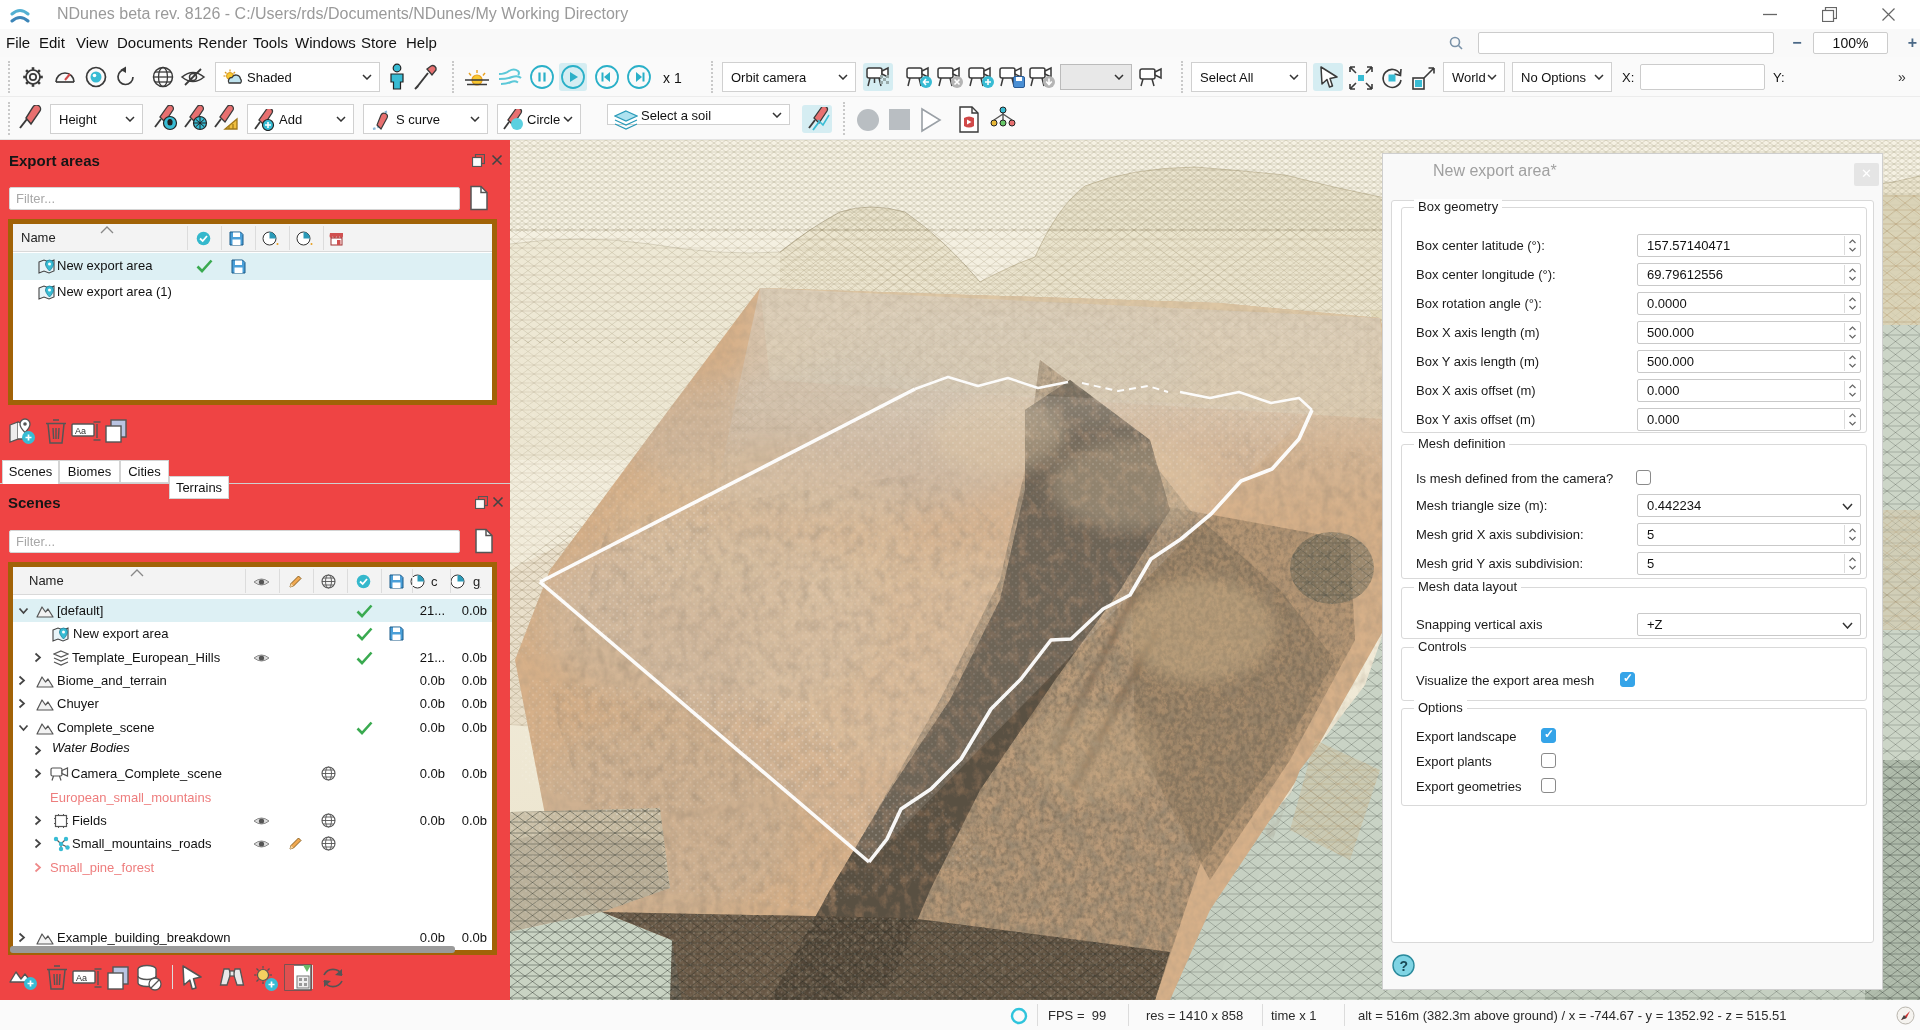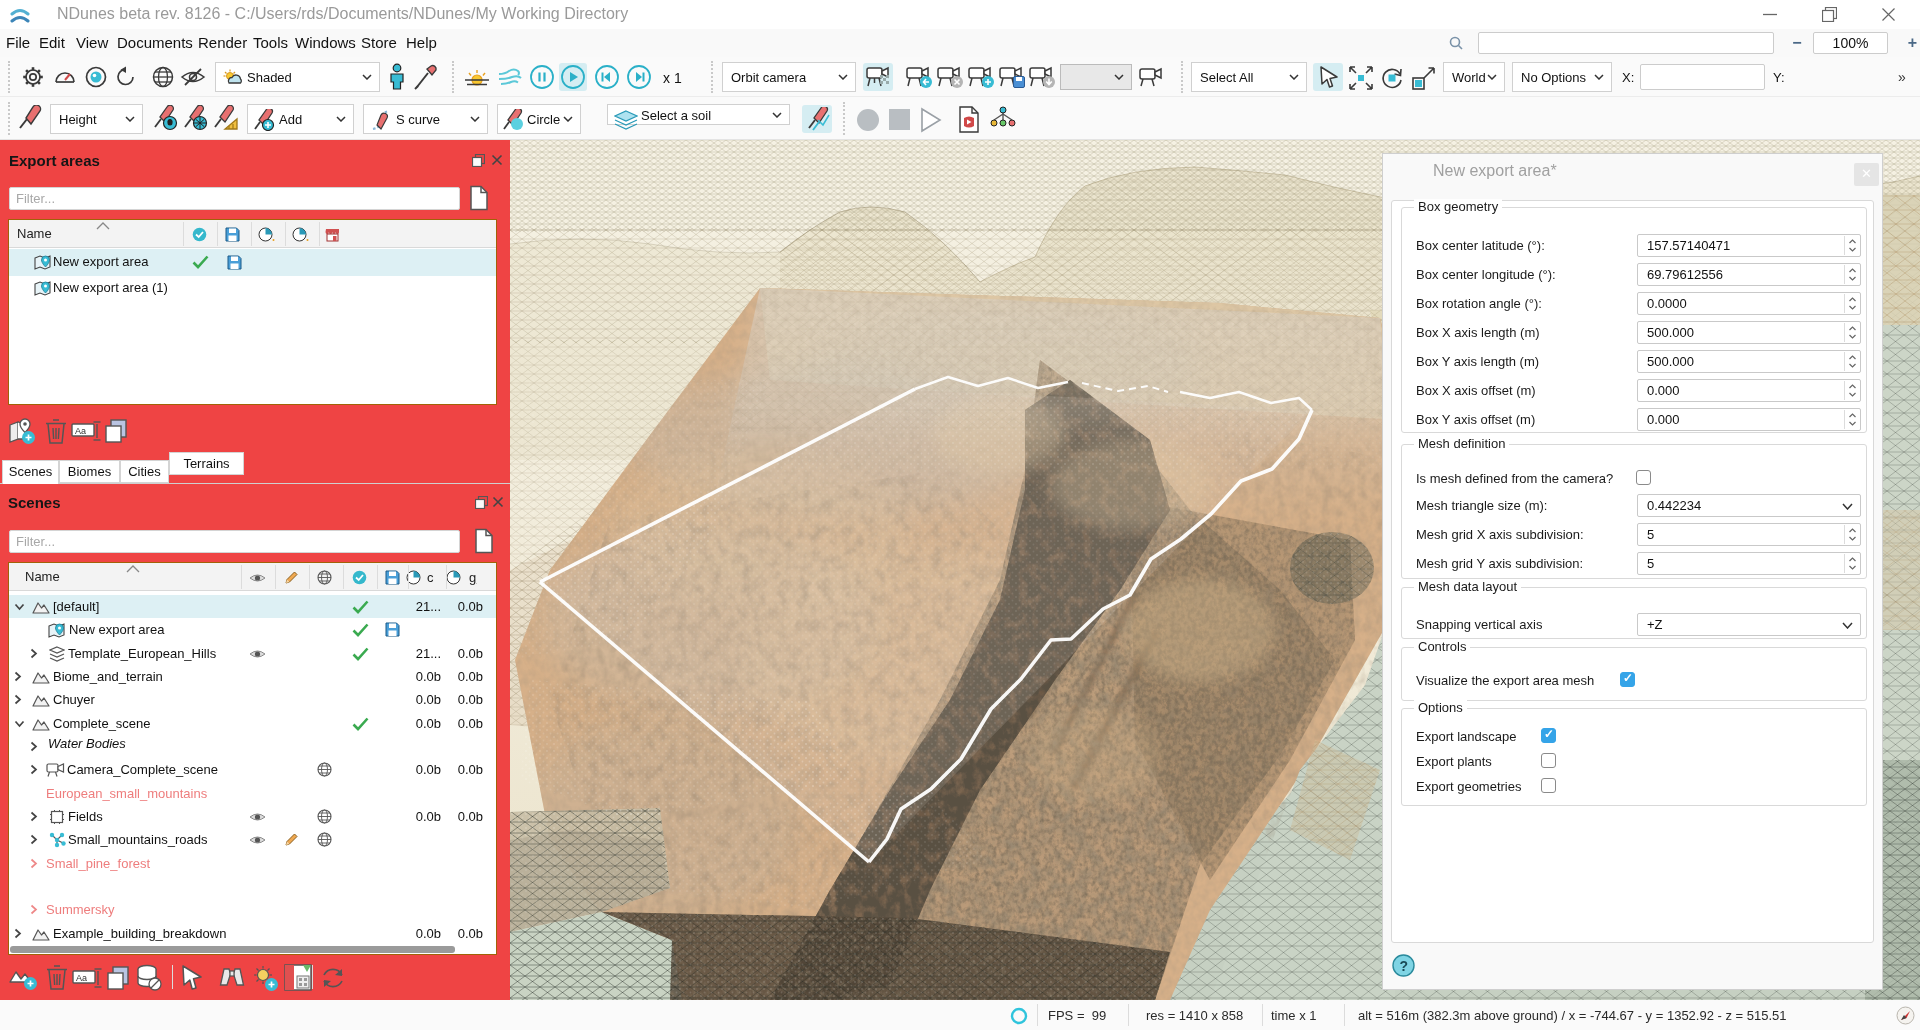--- a/index.html
+++ b/index.html
@@ -21,21 +21,21 @@
 .combo .chev { position:absolute; right:7px; top:50%; transform:translateY(-50%); }
 .combo.grey { background:#e8e8e8; border-color:#bbb; }
 .tbtn { position:absolute; }
 .hl { background:#d5edf2; border-radius:3px; }
 .vsep { position:absolute; width:1px; background:#dcdcdc; }
 .dots { position:absolute; width:4px; border-left:2px dotted #c9c9c9; }
 
 #leftdock { position:absolute; left:0; top:140px; width:510px; height:890px; background:#ef4444; }
 .ptitle { position:absolute; font-size:15px; font-weight:bold; color:#161616; }
 .filter { position:absolute; background:#fff; border:1px solid #d4d4d4; border-radius:2px; font-size:13px; color:#a8a8a8; padding-left:6px; }
-.tablebox { position:absolute; background:#fff; border:1px solid #a16207; }
+.tablebox { position:absolute; background:#fff; border:5px solid #a16207; }
 .trow { position:absolute; left:0; width:100%; font-size:13px; color:#111; }
 .sel { background:#ddf0f4; }
 .redtxt { color:#ee7d7d; }
 
 .tab { position:absolute; height:23px; font-size:13px; color:#111; text-align:center; line-height:22px; background:#fff; border:1px solid #d4d4d4; }
 .tab.active { height:24px; border-bottom:none; z-index:2; }
 
 #dialog { position:absolute; left:1382px; top:153px; width:501px; height:837px; background:#f9f9f9; border:1px solid #cfcfcf; }
 #dlgtitle { position:absolute; left:9px; top:8px; font-size:16px; color:#a0a0a0;margin-left:41px; }
 #dlgclose { position:absolute; right:3px; top:9px; width:25px; height:23px; background:#e5e5e5; border-radius:2px; color:#fff; text-align:center; line-height:22px; font-size:13px; }
@@ -766,21 +766,21 @@
       <line x1="22.5" y1="20" x2="29.5" y2="20" stroke="#555" stroke-width="1.4"></line>
     </svg>
   <svg class="abs" style="left:104px;top:278px" width="24" height="26" viewBox="0 0 24 26">
       <rect x="7" y="2" width="15" height="17" fill="#b9c4e2" stroke="#555" stroke-width="1.4"></rect>
       <rect x="2" y="8" width="15" height="16" fill="#fff" stroke="#555" stroke-width="1.4"></rect>
     </svg>
   <div class="abs" style="left:0;top:343px;width:510px;height:1px;background:#cfcfcf"></div>
   <div class="tab active" style="left:2px;width:57px;top:320px">Scenes</div>
   <div class="tab" style="left:59px;width:61px;top:320px">Biomes</div>
   <div class="tab" style="left:120px;width:49px;top:320px">Cities</div>
-  <div class="tab" style="left:169px;width:75px;top:312px">Terrains</div>
+  <div class="tab" style="left:169px;width:60px;top:336px">Terrains</div>
   <div class="ptitle" style="left:8px;top:354px">Scenes</div>
   <svg class="abs" style="left:475px;top:356px" width="13" height="13" viewBox="0 0 13 13">
       <rect x="3.5" y="0.5" width="9" height="9" fill="none" stroke="#555" stroke-width="1.2"></rect>
       <rect x="0.5" y="3.5" width="9" height="9" fill="#fafafa" stroke="#555" stroke-width="1.2"></rect>
     </svg>
   <svg class="abs" style="left:492px;top:356px" width="12" height="12" viewBox="0 0 12 12">
       <path d="M1.5 1.5 L10.5 10.5 M10.5 1.5 L1.5 10.5" stroke="#444" stroke-width="1.6"></path>
     </svg>
   <div class="filter" style="left:9px;top:390px;width:451px;height:23px;line-height:21px">Filter...</div>
   <svg class="abs" style="left:473px;top:388px" width="22" height="26" viewBox="0 0 22 26">
@@ -1011,26 +1011,20 @@
           <line x1="1" y1="7.5" x2="14" y2="7.5" stroke="#555" stroke-width="0.9"></line>
           <line x1="2" y1="4" x2="13" y2="4" stroke="#555" stroke-width="0.9"></line>
           <line x1="2" y1="11" x2="13" y2="11" stroke="#555" stroke-width="0.9"></line>
         </svg>
     </div>
     <div class="trow" style="top:289px;height:23px">
     <svg class="abs" style="left:21px;top:6px" width="8" height="11" viewBox="0 0 8 11">
           <path d="M1.5 1.5 L6 5.5 L1.5 9.5" fill="none" stroke="#e88" stroke-width="1.7"></path>
         </svg>
     <div class="abs redtxt" style="left:37px;top:4px;white-space:nowrap">Small_pine_forest</div>
-    </div>
-    <div class="trow" style="top:335px;height:23px">
-    <svg class="abs" style="left:21px;top:6px" width="8" height="11" viewBox="0 0 8 11">
-          <path d="M1.5 1.5 L6 5.5 L1.5 9.5" fill="none" stroke="#e88" stroke-width="1.7"></path>
-        </svg>
-    <div class="abs redtxt" style="left:37px;top:4px;white-space:nowrap">Summersky</div>
     </div>
     <div class="trow" style="top:359px;height:23px">
     <svg class="abs" style="left:5px;top:6px" width="8" height="11" viewBox="0 0 8 11">
           <path d="M1.5 1.5 L6 5.5 L1.5 9.5" fill="none" stroke="#444" stroke-width="1.7"></path>
         </svg>
     <svg class="abs" style="left:23px;top:4px" width="18" height="15" viewBox="0 0 18 15">
           <path d="M1 14 L6 4 L9.5 9 L12 6 L17 14 Z" fill="#f2f2f2" stroke="#555" stroke-width="1.2" stroke-linejoin="round"></path>
         </svg>
     <div class="abs" style="left:44px;top:4px;white-space:nowrap">Example_building_breakdown</div>
     <div class="abs" style="left:388px;top:4px;width:44px;text-align:right">0.0b</div>

